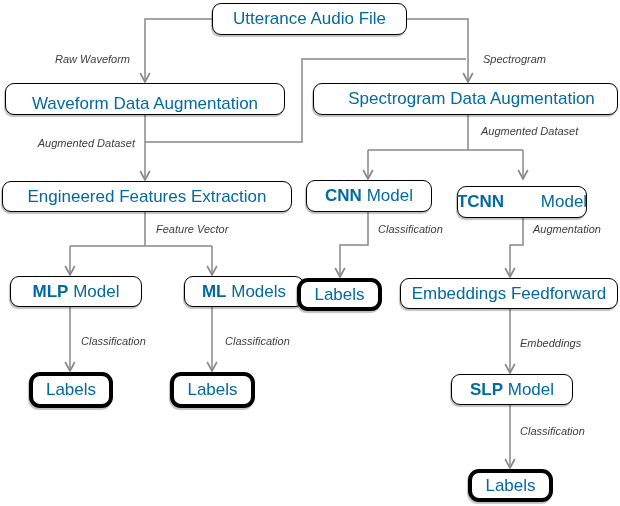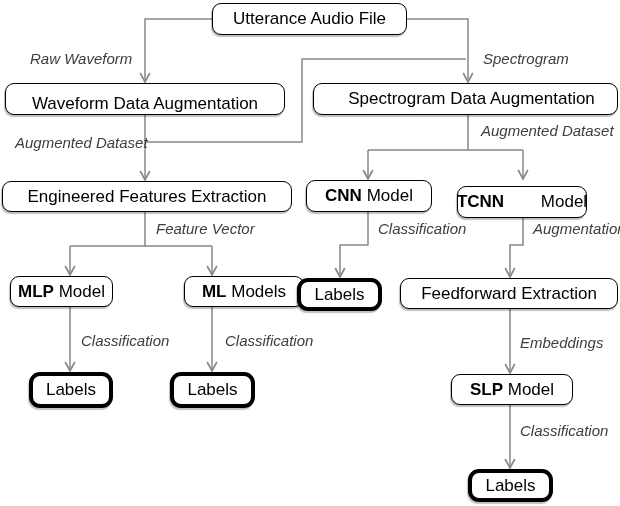--- a/index.html
+++ b/index.html
@@ -5,38 +5,38 @@
   html,body{margin:0;padding:0;background:#fff;}
   #canvas{
     position:relative;width:620px;height:506px;background:#ffffff;
     font-family:"Liberation Sans", sans-serif;overflow:hidden;
   }
   svg.connectors{position:absolute;left:0;top:0;width:620px;height:506px;}
   .node{
     position:absolute;box-sizing:border-box;background:#ffffff;
     border:1.8px solid #000;border-radius:9px;
     display:flex;align-items:center;justify-content:center;
-    font-size:17px;color:#000000;white-space:pre;
+    font-size:17px;color:#0369a1;white-space:pre;
     box-shadow:-1px 2px 1px rgba(0,0,0,0.25);
   }
   .node .b{font-weight:700;white-space:pre;}
   .node.terminal{border-width:4.5px;border-radius:11px;}
   .elabel{
-    position:absolute;font-size:15px;font-style:italic;color:#3d3d3d;
+    position:absolute;font-size:11px;font-style:italic;color:#3d3d3d;
     white-space:nowrap;line-height:14px;
   }
   .elabel.r{text-align:right;}
   
   #n-utterance{left:212px;top:3px;width:195px;height:32px;}
   #n-wda{left:5px;top:83px;width:280px;height:32px;align-items:flex-end;}
   #n-sda{left:313px;top:83px;width:305px;height:32px;padding-left:12px;}
   #n-efe{left:2px;top:181px;width:290px;height:31px;}
   #n-cnn{left:306px;top:180px;width:126px;height:32px;}
   #n-tcnn{left:457px;top:186px;width:130px;height:32px;gap:32px;}
-  #n-mlp{left:10px;top:276px;width:103px;height:31px;border-radius:9px;}
+  #n-mlp{left:10px;top:276px;width:132px;height:31px;border-radius:9px;}
   #n-ml{left:152px;top:276px;width:120px;height:31px;margin-left:32px;}
   #n-labels-cnn{left:297px;top:278px;width:85px;height:33px;}
   #n-embext{left:400px;top:278px;width:218px;height:31px;}
   #n-labels-mlp{left:29px;top:372px;width:84px;height:36px;}
   #n-labels-ml{left:170px;top:372px;width:85px;height:36px;}
   #n-slp{left:451px;top:374px;width:122px;height:31px;}
   #n-labels-slp{left:468px;top:469px;width:85px;height:33px;}
   
   #l-raw-waveform{left:30px;top:52px;width:100px;}
   #l-spectrogram{left:483px;top:52px;}
@@ -111,21 +111,21 @@
 
   <div class="node" id="n-ml">
     <span class="b">ML</span><span> Models</span>
   </div>
 
   <div class="node terminal" id="n-labels-cnn">
     <span>Labels</span>
   </div>
 
   <div class="node" id="n-embext">
-    <span>Feedforward Extraction</span>
+    <span>Embeddings Feedforward</span>
   </div>
 
   <div class="node terminal" id="n-labels-mlp">
     <span>Labels</span>
   </div>
 
   <div class="node terminal" id="n-labels-ml">
     <span>Labels</span>
   </div>
 

